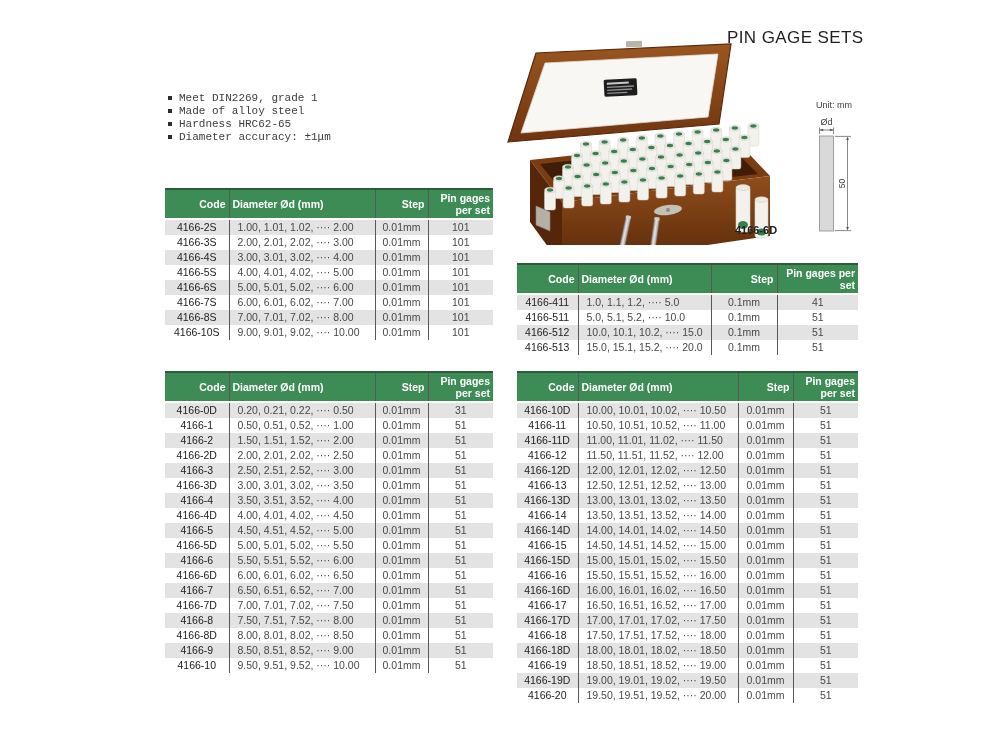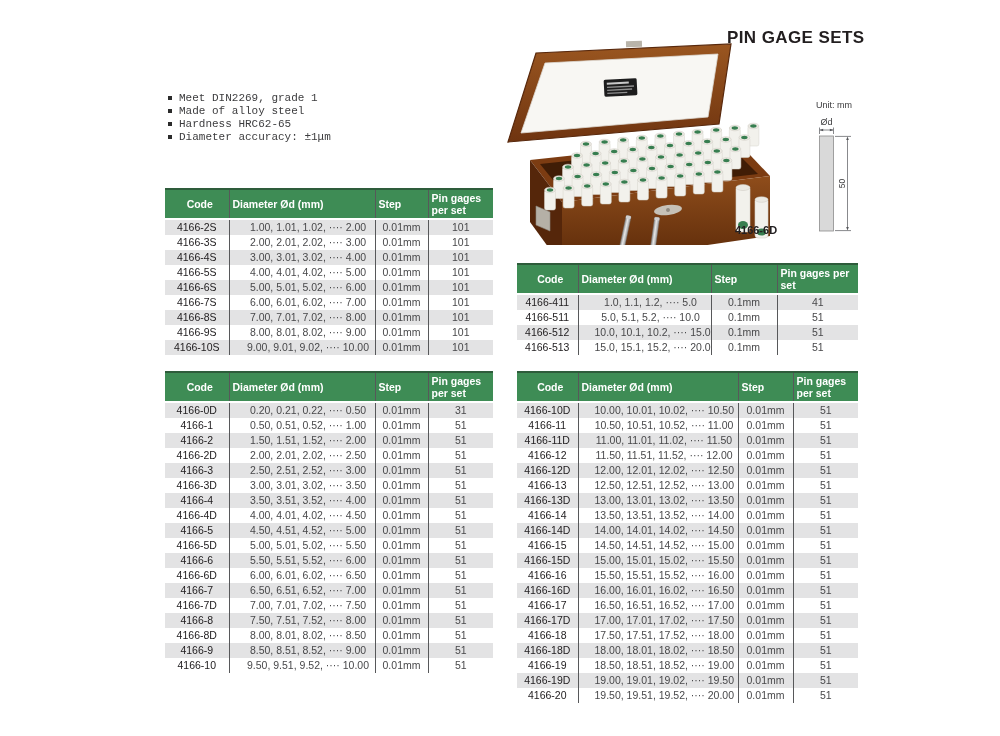--- a/index.html
+++ b/index.html
@@ -10,21 +10,21 @@
   }
   :root{
     --header-green:#3e8c55;
     --row-alt:#e3e3e4;
   }
   .sheet{position:absolute;inset:0;}
 
   
   .title{
     position:absolute;left:727px;top:28px;margin:0;
-    font-size:17px;font-weight:bold;color:#221e1f;letter-spacing:.4px;
+    font-size:17px;font-weight:normal;color:#221e1f;letter-spacing:.4px;
   }
 
   
   .features{position:absolute;left:168px;top:91px;}
   .feat{display:flex;align-items:center;height:13px;font-family:Liberation Mono, monospace;}
   .bullet{
     width:4px;height:4px;background:#2b2b2b;display:inline-block;
     margin-right:7px;flex:0 0 auto;
   }
   .feat-text{font-size:11px;color:#3c3c3e;white-space:nowrap;}
@@ -42,32 +42,32 @@
   .tblA col.c1{width:64px;}  .tblA col.c2{width:146px;} .tblA col.c3{width:53px;} .tblA col.c4{width:65px;}
   .tblB col.c1{width:61px;}  .tblB col.c2{width:133px;} .tblB col.c3{width:66px;} .tblB col.c4{width:81px;}
   .tblC col.c1{width:61px;}  .tblC col.c2{width:160px;} .tblC col.c3{width:55px;} .tblC col.c4{width:65px;}
 
   .tbl thead th{
     background:var(--header-green);color:#ffffff;font-weight:bold;
     font-size:10.5px;line-height:12px;height:26px;padding:1px 3px;
     border-top:2px solid #2e5c3b;border-bottom:2px solid #ffffff;
     vertical-align:middle;
   }
-  .tbl th.h-code{text-align:center;padding-left:9px;}
+  .tbl th.h-code{text-align:right;padding-left:9px;}
   .tbl th.h-diam{text-align:left;}
-  .tbl th.h-step,.tbl th.h-pins{text-align:left;}
+  .tbl th.h-step,.tbl th.h-pins{text-align:right;}
   .tbl th + th, .tbl td + td{border-left:1px solid #57585a;}
 
   .tbl tbody td{
     font-size:10.5px;height:15px;line-height:15px;padding:0 4px;
     color:#48484a;vertical-align:middle;white-space:nowrap;
   }
   .tbl tbody tr:nth-child(odd) td{background:var(--row-alt);}
   .tbl td.d-code{font-weight:normal;color:#232022;text-align:center;}
-  .tbl td.d-diam{text-align:center;padding-left:16px;}
+  .tbl td.d-diam{text-align:left;padding-left:8px;}
   .tbl td.d-step,.tbl td.d-pins{text-align:center;}
 
   
   .photo{position:absolute;left:500px;top:40px;width:292px;height:205px;margin:0;}
   .caption{
     position:absolute;left:716px;top:224px;width:80px;text-align:center;
     font-size:11px;font-weight:bold;color:#232022;
   }
 
   
@@ -311,26 +311,20 @@
           <td class="d-step">0.01mm</td>
           <td class="d-pins">101</td>
         </tr>
         <tr>
           <td class="d-code">4166-8S</td>
           <td class="d-diam">7.00, 7.01, 7.02, ···· 8.00</td>
           <td class="d-step">0.01mm</td>
           <td class="d-pins">101</td>
         </tr>
         <tr>
-          <td class="d-code">4166-9S</td>
-          <td class="d-diam">8.00, 8.01, 8.02, ···· 9.00</td>
-          <td class="d-step">0.01mm</td>
-          <td class="d-pins">101</td>
-        </tr>
-        <tr>
           <td class="d-code">4166-10S</td>
           <td class="d-diam">9.00, 9.01, 9.02, ···· 10.00</td>
           <td class="d-step">0.01mm</td>
           <td class="d-pins">101</td>
         </tr>
     </tbody>
   </table>
 
   <table class="tbl tblB pos-t2">
     <colgroup>

